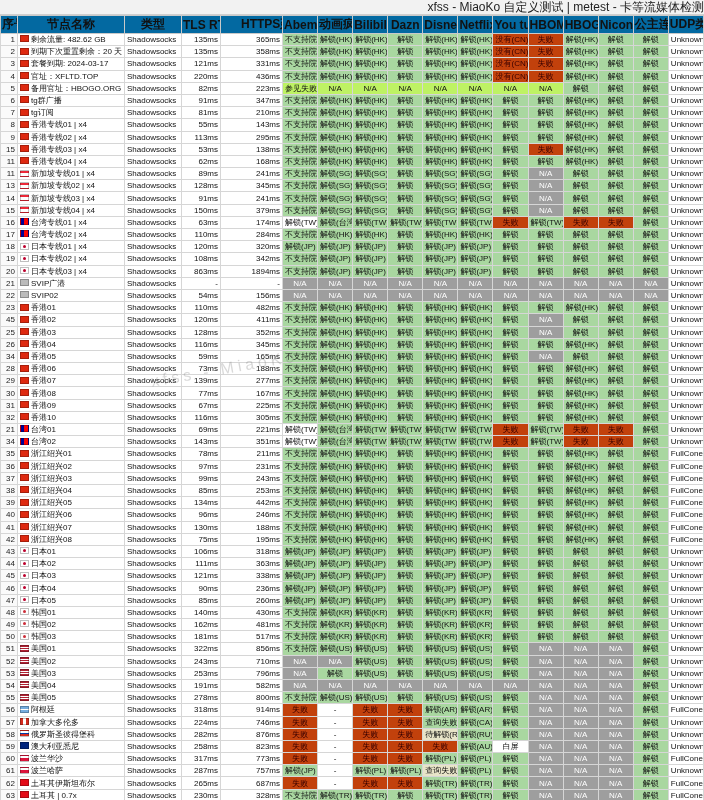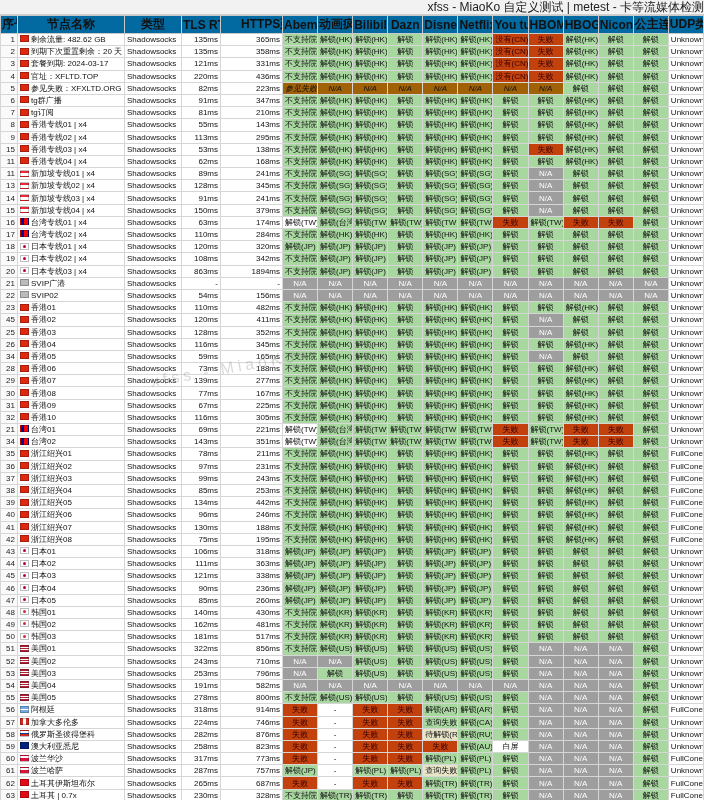--- a/index.html
+++ b/index.html
@@ -24,21 +24,21 @@
   td{
     border:1px solid #d6d6d6;height:11.2px;padding:0 2px;font-size:8px;
     white-space:nowrap;overflow:hidden;text-align:center;
     background:#ffffff;
   }
   td.idx{text-align:right;width:14px;color:#222;background:#fafafa;}
   td.name{text-align:left;width:104px;}
   td.type{text-align:left;width:54px;}
   td.num{text-align:right;width:36px;}
   .green{background:#a9d7a0;}
-  .green2{background:#a16207;font-style:italic;}
+  .green2{background:#bef264;}
   .red{background:#c2410c;color:#3a0000;}
   .gray{background:#9e9e9e;color:#fff;}
   .white{background:#ffffff;}
   .yellowish{background:#e8e4c8;}
   .flag{display:inline-block;width:9px;height:7px;margin-right:2px;vertical-align:middle;position:relative;top:-1px;border:1px solid rgba(0,0,0,.25);box-sizing:border-box;}
   .f-cn{background:#de2910;}
   .f-hk{background:linear-gradient(#de2910,#de2910);}
   .f-tw{background:linear-gradient(90deg,#000095 0 45%,#fe0000 45% 100%);}
   .f-jp{background:#fff;}
   .f-jp:after{content:"";position:absolute;left:2px;top:1px;width:3px;height:3px;background:#bc002d;border-radius:50%;}
@@ -159,21 +159,21 @@
           <td class="green">解锁(HK)</td>
           <td class="red">没有(CN)</td>
           <td class="red">失败</td>
           <td class="green">解锁(HK)</td>
           <td class="green">解锁</td>
           <td class="green">解锁</td>
           <td class="white">Unknown</td>
         </tr>
         <tr>
           <td class="idx">5</td>
-          <td class="name"><span class="flag f-cn"></span><span>参见失败：XFXLTD.ORG</span></td>
+          <td class="name"><span class="flag f-cn"></span><span>备用官址：HBOGO.ORG</span></td>
           <td class="type">Shadowsocks</td>
           <td class="num">82ms</td>
           <td class="num">223ms</td>
           <td class="green2">参见失败</td>
           <td class="green2">N/A</td>
           <td class="green2">N/A</td>
           <td class="green2">N/A</td>
           <td class="green2">N/A</td>
           <td class="green2">N/A</td>
           <td class="green2">N/A</td>

